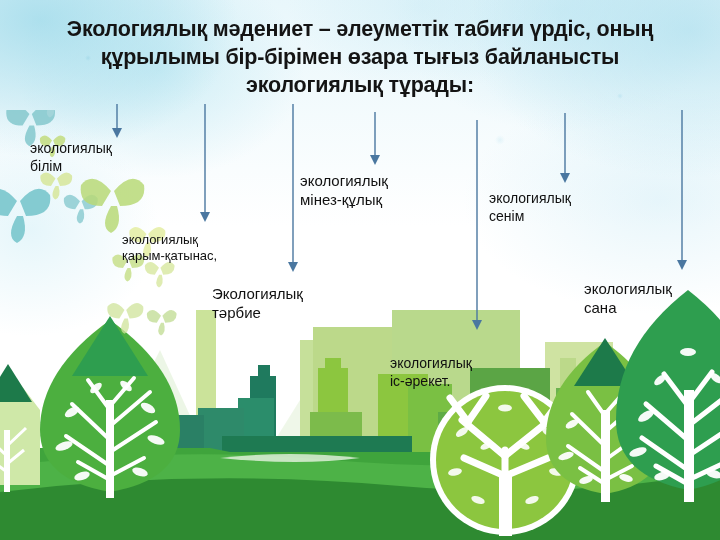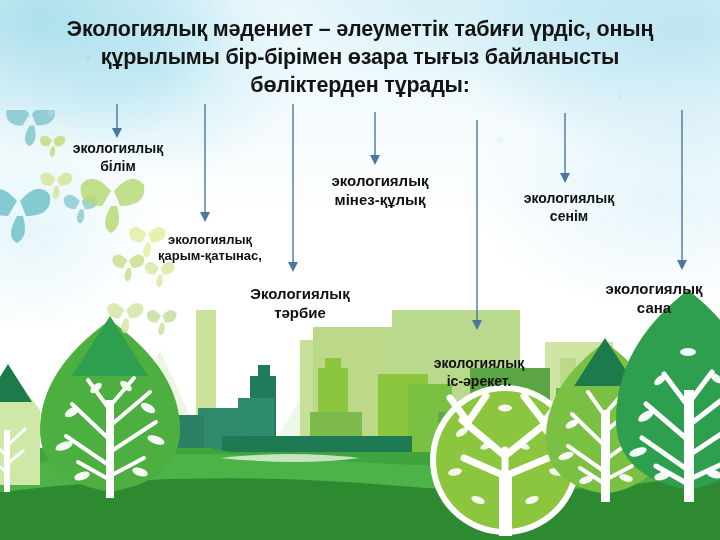--- a/index.html
+++ b/index.html
@@ -56,22 +56,21 @@
     letter-spacing: -0.2px;
     white-space: pre-line;
   }
 
   
   .arrow-layer { position: absolute; inset: 0; pointer-events: none; }
 
   
   .label {
     position: absolute;
-    text-align: center;
-    font-weight: bold;
+    font-weight: normal;
     color: #111111;
     line-height: 1.26;
     white-space: pre-line;
   }
 
   
   .scene { position: absolute; left: 0; bottom: 0; width: 720px; height: 260px; }
   .butterflies { position: absolute; left: 0; top: 110px; width: 300px; height: 260px; }
 </style>
 </head>
@@ -319,21 +318,21 @@
     </g>
     <g fill="#a9d7dc" opacity="0.7" transform="translate(42,-26) scale(0.8)">
       <path d="M10 14 Q-2 0 -10 10 Q-12 24 4 24 Z"></path>
       <path d="M12 14 Q24 0 32 10 Q34 24 16 24 Z"></path>
       <path d="M10 24 Q2 38 10 42 Q18 38 14 24 Z"></path>
     </g>
   </svg>
 
   <div class="title">Экологиялық мәдениет – әлеуметтік табиғи үрдіс, оның
 құрылымы бір-бірімен өзара тығыз байланысты
-бөліктерден тұрады:</div>
+экологиялық тұрады:</div>
 
   <svg class="arrow-layer" viewBox="0 0 720 540" aria-hidden="true">
     <g stroke="#4a77a0" stroke-width="1.4" fill="none">
       <line x1="117" y1="104" x2="117" y2="128"></line>
       <line x1="205" y1="104" x2="205" y2="212"></line>
       <line x1="293" y1="104" x2="293" y2="262"></line>
       <line x1="375" y1="112" x2="375" y2="155"></line>
       <line x1="477" y1="120" x2="477" y2="320"></line>
       <line x1="565" y1="113" x2="565" y2="173"></line>
       <line x1="682" y1="110" x2="682" y2="260"></line>

